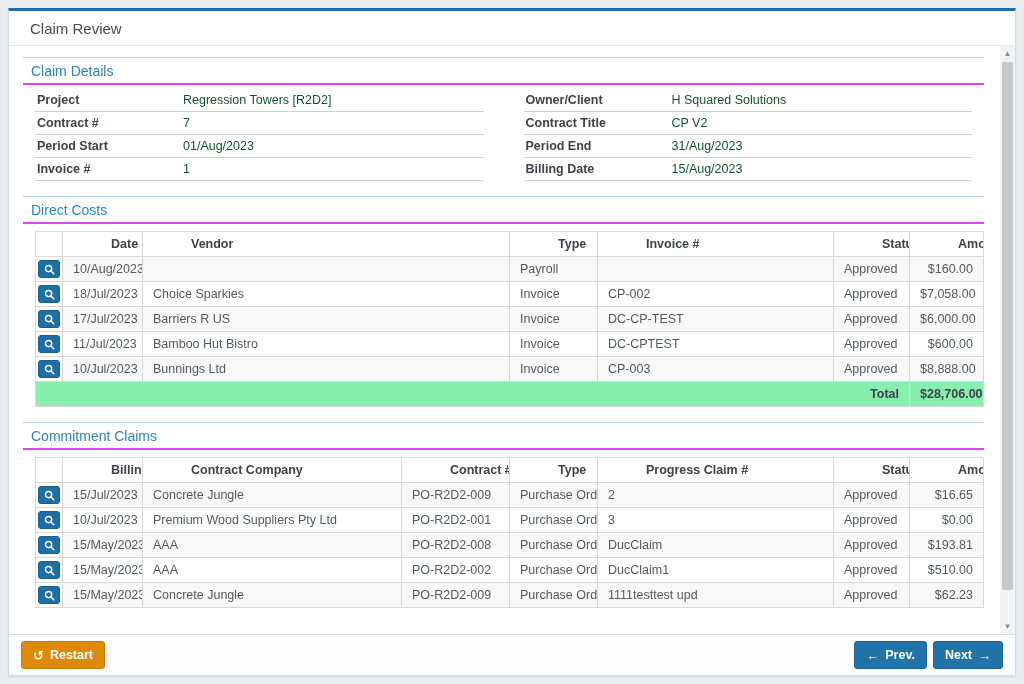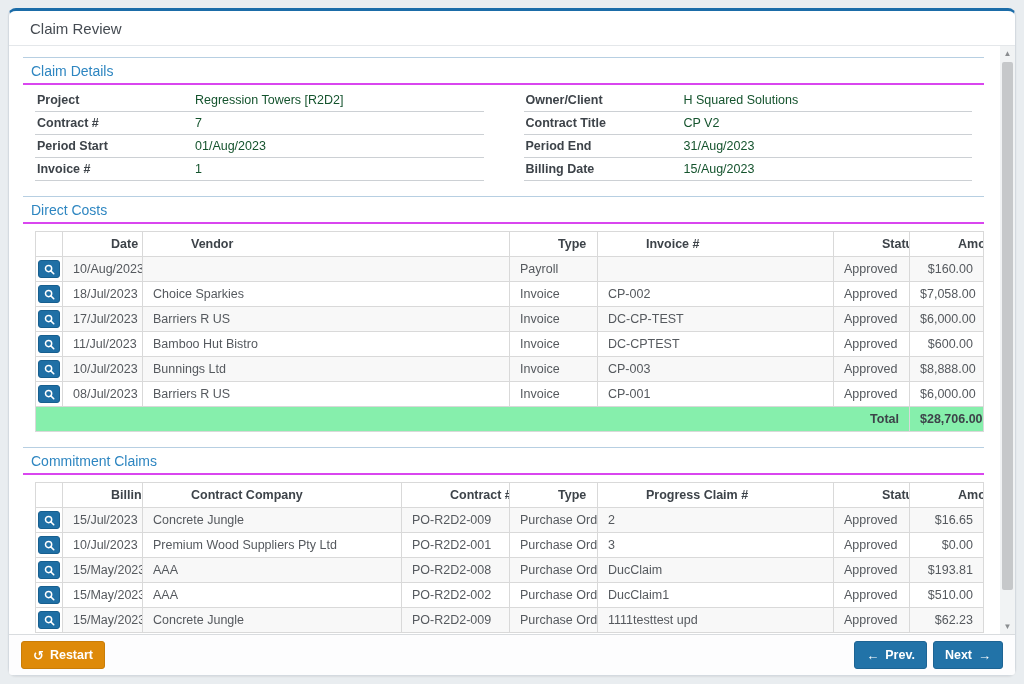--- a/index.html
+++ b/index.html
@@ -9,21 +9,21 @@
     background:#e9edf0;
     font-family:"Liberation Sans","DejaVu Sans",sans-serif;
     color:#55595e;
     overflow:hidden;
   }
   .card {
     position:absolute; left:8px; top:8px; width:1008px; height:668px;
     background:#ffffff;
     border:1px solid #d4dae0;
     border-top:3px solid #1b6ca8;
-    border-radius:8px;
+    border-radius:1px;
     box-shadow:0 1px 2px rgba(0,0,0,.07);
     display:flex; flex-direction:column;
   }
   .card-header {
     padding:9px 21px 8px;
     font-size:15px; color:#454b52;
     border-bottom:1px solid #e4e7ea;
     flex:0 0 auto;
   }
   .content { position:relative; flex:1 1 auto; overflow:hidden; }
@@ -43,21 +43,21 @@
   .details-grid {
     display:grid; grid-template-columns:1fr 1fr; column-gap:40px;
     padding:4px 12px 0;
   }
   .detail-row {
     display:flex; align-items:baseline;
     border-bottom:1px solid #ccd0d4;
     padding:4px 0 4px 2px;
     font-size:12.5px;
   }
-  .detail-label { width:158px; flex:0 0 auto; font-weight:bold; color:#3d4349; }
+  .detail-label { width:146px; flex:0 0 auto; font-weight:bold; color:#3d4349; }
   .detail-value { color:#14532d; }
 
   table {
     border-collapse:collapse; table-layout:fixed;
     width:calc(100% - 12px); margin:7px 0 0 12px;
     font-size:12.5px;
   }
   th, td {
     border:1px solid #d9d9d9;
     padding:5px 10px;
@@ -264,36 +264,20 @@
                       <line x1="7.6" y1="7.6" x2="10.6" y2="10.6" stroke="#fff" stroke-width="1.8" stroke-linecap="round"></line>
                     </svg>
                   </button>
                 </td>
               <td>10/Jul/2023</td>
               <td>Bunnings Ltd</td>
               <td>Invoice</td>
               <td>CP-003</td>
               <td>Approved</td>
               <td class="amount">$8,888.00</td>
-            </tr>
-            <tr>
-              <td class="icon-cell">
-                  <button class="mag-btn">
-                    <svg width="11" height="11" viewBox="0 0 12 12">
-                      <circle cx="5" cy="5" r="3.4" fill="none" stroke="#fff" stroke-width="1.6"></circle>
-                      <line x1="7.6" y1="7.6" x2="10.6" y2="10.6" stroke="#fff" stroke-width="1.8" stroke-linecap="round"></line>
-                    </svg>
-                  </button>
-                </td>
-              <td>08/Jul/2023</td>
-              <td>Barriers R US</td>
-              <td>Invoice</td>
-              <td>CP-001</td>
-              <td>Approved</td>
-              <td class="amount">$6,000.00</td>
             </tr>
           </tbody>
           <tfoot>
             <tr>
               <td colspan="6" class="total-label">Total</td>
               <td class="amount">$28,706.00</td>
             </tr>
           </tfoot>
         </table>
       </div>

